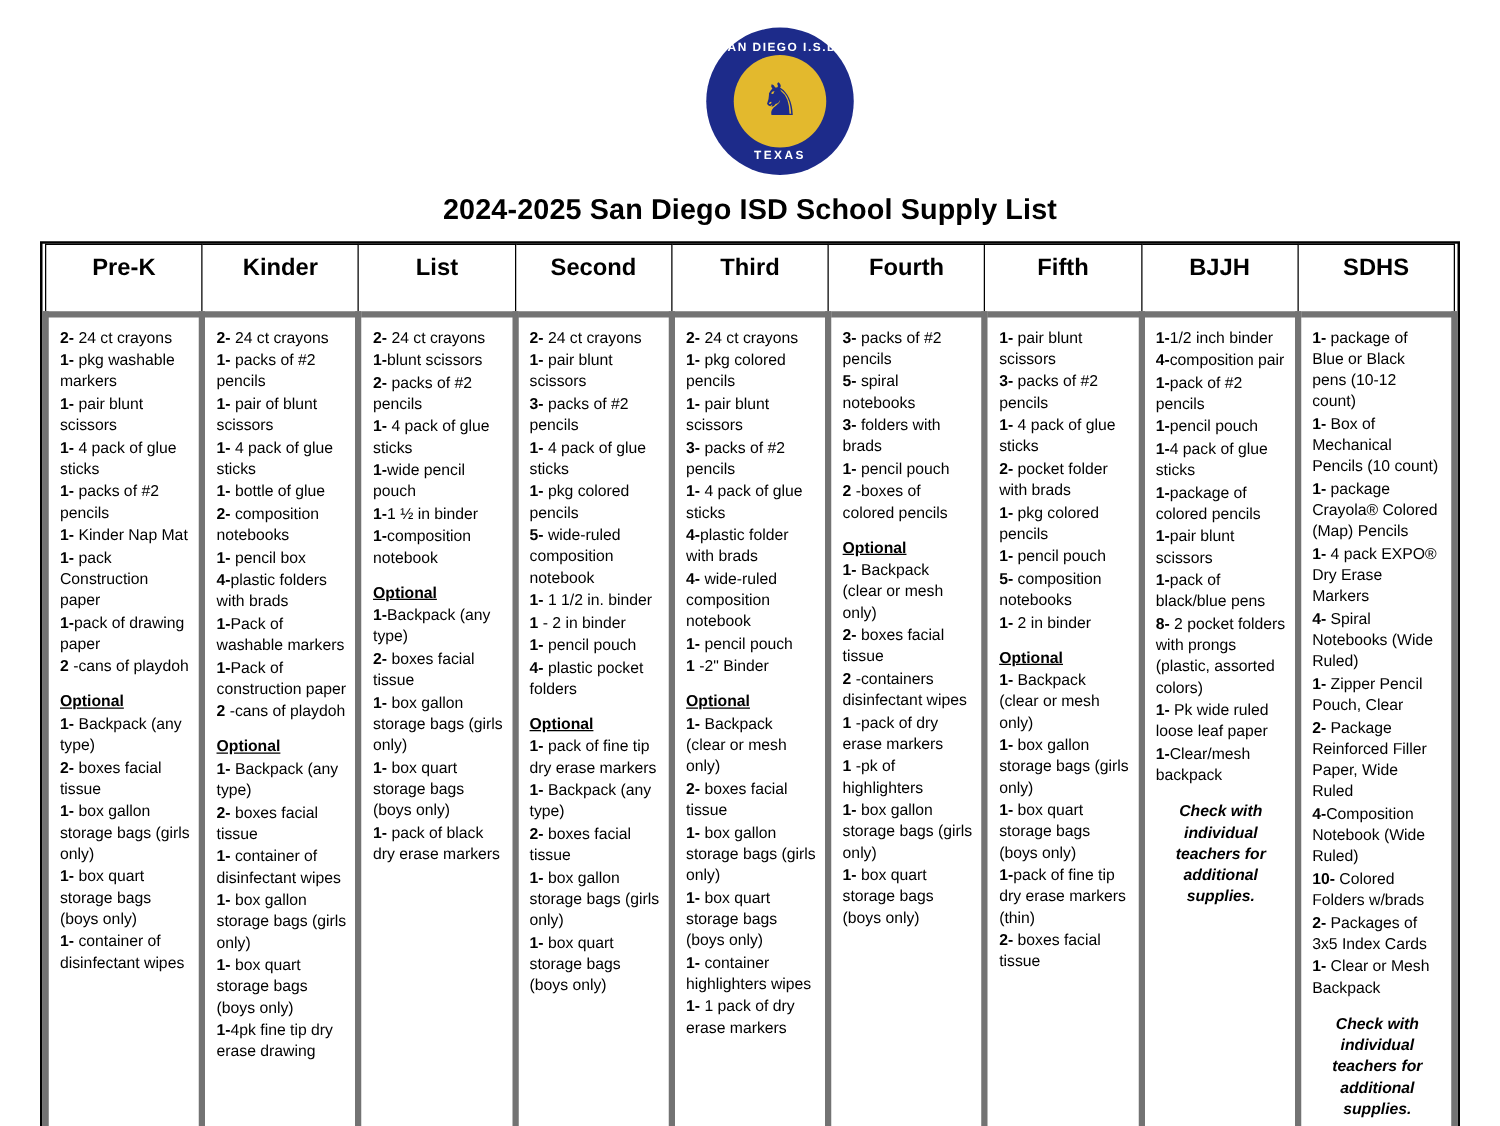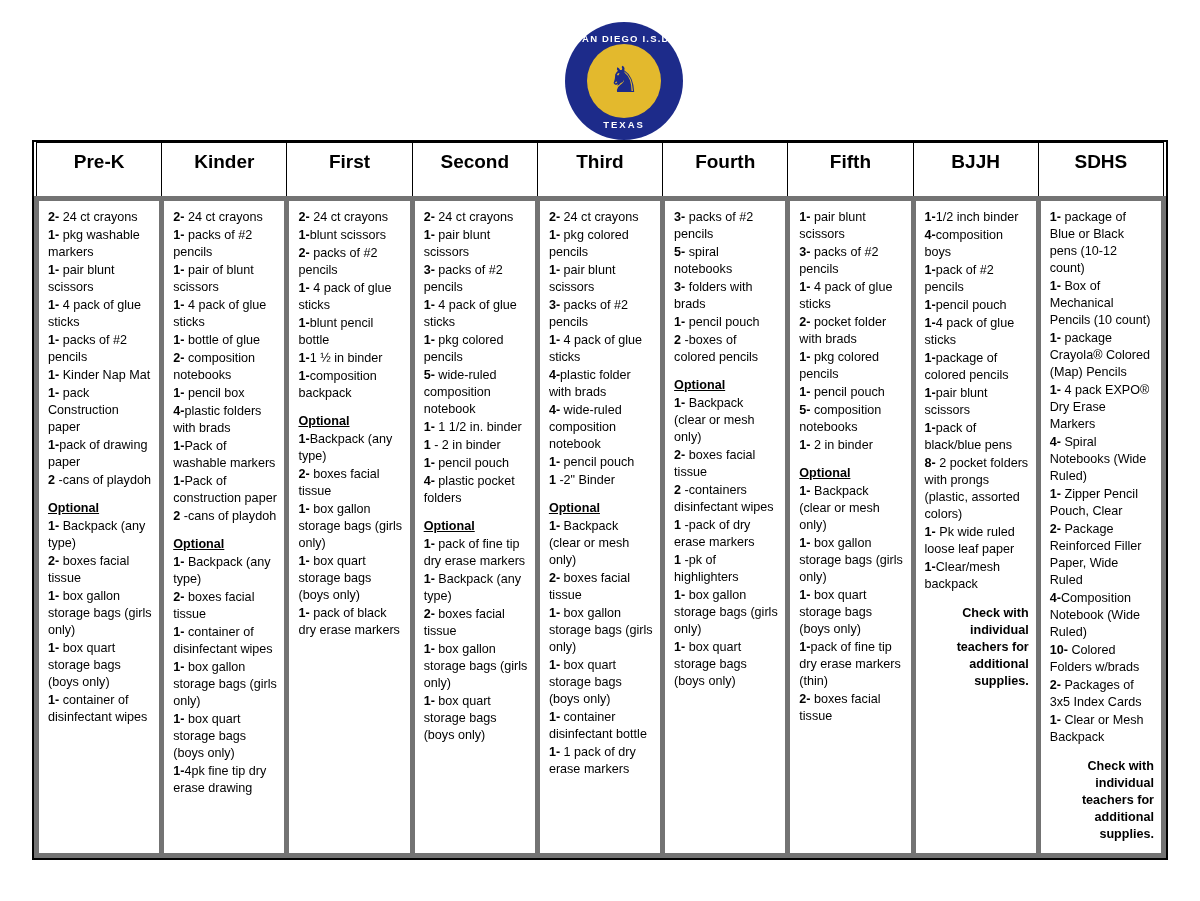--- a/index.html
+++ b/index.html
@@ -106,48 +106,50 @@
   }
   .item b { font-weight: bold; }
   .optional-head {
     font-weight: bold;
     text-decoration: underline;
     margin-top: 11px;
     margin-bottom: 1px;
   }
   .note {
     margin-top: 12px;
-    text-align: right;
-    font-weight: bold;
+    text-align: center;
+    font-weight: bold;
+    font-style: italic;
     line-height: 1.35;
   }
 </style>
 </head>
 <body>
 
 <div class="page">
 
   <div class="logo-wrap">
     <div class="logo">
       <div class="logo-text-top">SAN DIEGO I.S.D.</div>
       <div class="logo-inner">
         <span class="logo-horse">♞</span>
       </div>
       <div class="logo-text-bottom">TEXAS</div>
     </div>
   </div>
 
+  <div class="doc-title">2024-2025 San Diego ISD School Supply List</div>
 
   <div class="table-wrap">
     <table class="supply">
       <thead>
         <tr>
           <th>Pre-K</th>
           <th>Kinder</th>
-          <th>First</th>
+          <th>List</th>
           <th>Second</th>
           <th>Third</th>
           <th>Fourth</th>
           <th>Fifth</th>
           <th>BJJH</th>
           <th>SDHS</th>
         </tr>
       </thead>
       <tbody>
         <tr>
@@ -186,23 +188,23 @@
               <div class="item"><b>1-</b><span> container of disinfectant wipes</span></div>
               <div class="item"><b>1-</b><span> box gallon storage bags (girls only)</span></div>
               <div class="item"><b>1-</b><span> box quart storage bags (boys only)</span></div>
               <div class="item"><b>1-</b><span>4pk fine tip dry erase drawing</span></div>
             </td>
           <td>
               <div class="item"><b>2-</b><span> 24 ct crayons</span></div>
               <div class="item"><b>1-</b><span>blunt scissors</span></div>
               <div class="item"><b>2-</b><span> packs of #2 pencils</span></div>
               <div class="item"><b>1-</b><span> 4 pack of glue sticks</span></div>
-              <div class="item"><b>1-</b><span>blunt pencil bottle</span></div>
+              <div class="item"><b>1-</b><span>wide pencil pouch</span></div>
               <div class="item"><b>1-</b><span>1 ½ in binder</span></div>
-              <div class="item"><b>1-</b><span>composition backpack</span></div>
+              <div class="item"><b>1-</b><span>composition notebook</span></div>
               <div class="optional-head">Optional</div>
               <div class="item"><b>1-</b><span>Backpack (any type)</span></div>
               <div class="item"><b>2-</b><span> boxes facial tissue</span></div>
               <div class="item"><b>1-</b><span> box gallon storage bags (girls only)</span></div>
               <div class="item"><b>1-</b><span> box quart storage bags (boys only)</span></div>
               <div class="item"><b>1-</b><span> pack of black dry erase markers</span></div>
             </td>
           <td>
               <div class="item"><b>2-</b><span> 24 ct crayons</span></div>
               <div class="item"><b>1-</b><span> pair blunt scissors</span></div>
@@ -229,21 +231,21 @@
               <div class="item"><b>1-</b><span> 4 pack of glue sticks</span></div>
               <div class="item"><b>4-</b><span>plastic folder with brads</span></div>
               <div class="item"><b>4-</b><span> wide-ruled composition notebook</span></div>
               <div class="item"><b>1-</b><span> pencil pouch</span></div>
               <div class="item"><b>1</b><span> -2" Binder</span></div>
               <div class="optional-head">Optional</div>
               <div class="item"><b>1-</b><span> Backpack (clear or mesh only)</span></div>
               <div class="item"><b>2-</b><span> boxes facial tissue</span></div>
               <div class="item"><b>1-</b><span> box gallon storage bags (girls only)</span></div>
               <div class="item"><b>1-</b><span> box quart storage bags (boys only)</span></div>
-              <div class="item"><b>1-</b><span> container disinfectant bottle</span></div>
+              <div class="item"><b>1-</b><span> container highlighters wipes</span></div>
               <div class="item"><b>1-</b><span> 1 pack of dry erase markers</span></div>
             </td>
           <td>
               <div class="item"><b>3-</b><span> packs of #2 pencils</span></div>
               <div class="item"><b>5-</b><span> spiral notebooks</span></div>
               <div class="item"><b>3-</b><span> folders with brads</span></div>
               <div class="item"><b>1-</b><span> pencil pouch</span></div>
               <div class="item"><b>2</b><span> -boxes of colored pencils</span></div>
               <div class="optional-head">Optional</div>
               <div class="item"><b>1-</b><span> Backpack (clear or mesh only)</span></div>
@@ -265,21 +267,21 @@
               <div class="item"><b>1-</b><span> 2 in binder</span></div>
               <div class="optional-head">Optional</div>
               <div class="item"><b>1-</b><span> Backpack (clear or mesh only)</span></div>
               <div class="item"><b>1-</b><span> box gallon storage bags (girls only)</span></div>
               <div class="item"><b>1-</b><span> box quart storage bags (boys only)</span></div>
               <div class="item"><b>1-</b><span>pack of fine tip dry erase markers (thin)</span></div>
               <div class="item"><b>2-</b><span> boxes facial tissue</span></div>
             </td>
           <td>
               <div class="item"><b>1-</b><span>1/2 inch binder</span></div>
-              <div class="item"><b>4-</b><span>composition boys</span></div>
+              <div class="item"><b>4-</b><span>composition pair</span></div>
               <div class="item"><b>1-</b><span>pack of #2 pencils</span></div>
               <div class="item"><b>1-</b><span>pencil pouch</span></div>
               <div class="item"><b>1-</b><span>4 pack of glue sticks</span></div>
               <div class="item"><b>1-</b><span>package of colored pencils</span></div>
               <div class="item"><b>1-</b><span>pair blunt scissors</span></div>
               <div class="item"><b>1-</b><span>pack of black/blue pens</span></div>
               <div class="item"><b>8-</b><span> 2 pocket folders with prongs (plastic, assorted colors)</span></div>
               <div class="item"><b>1-</b><span> Pk wide ruled loose leaf paper</span></div>
               <div class="item"><b>1-</b><span>Clear/mesh backpack</span></div>
               <div class="note">Check with individual teachers for additional supplies.</div>

